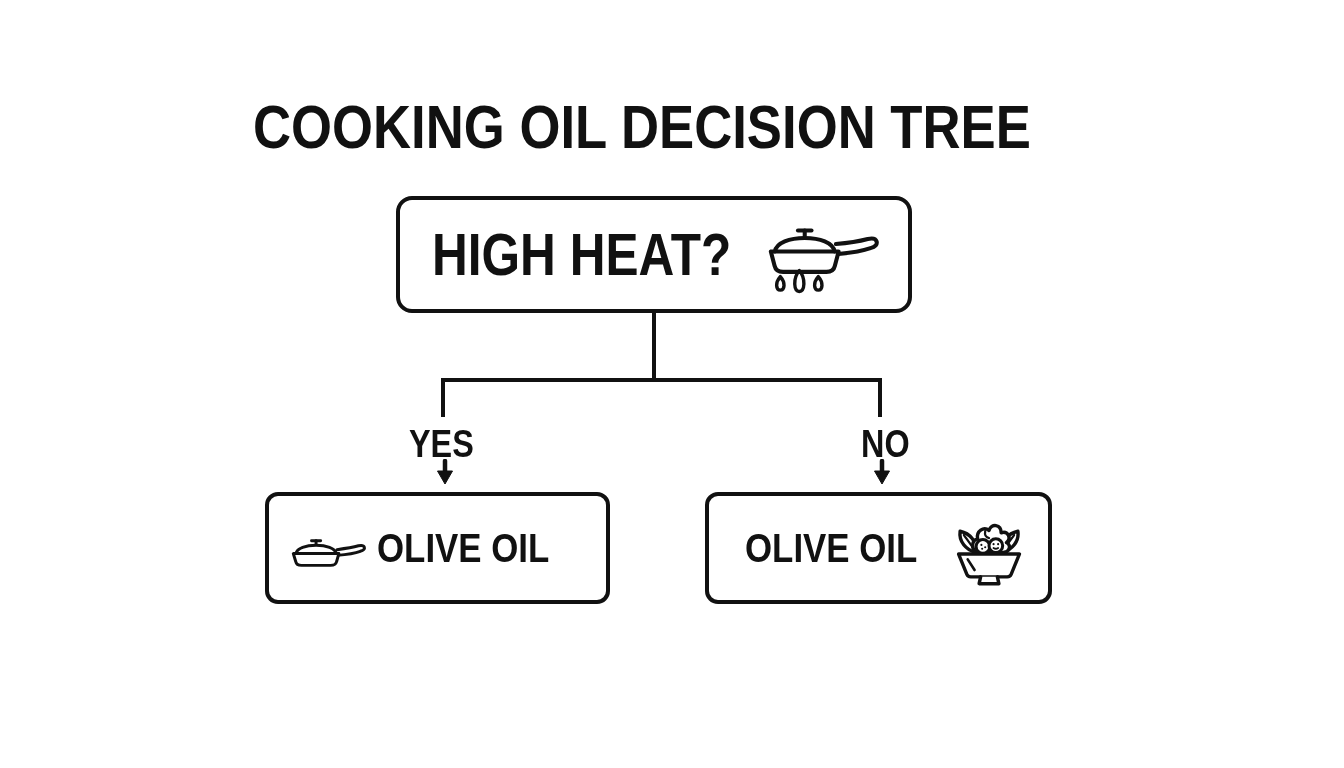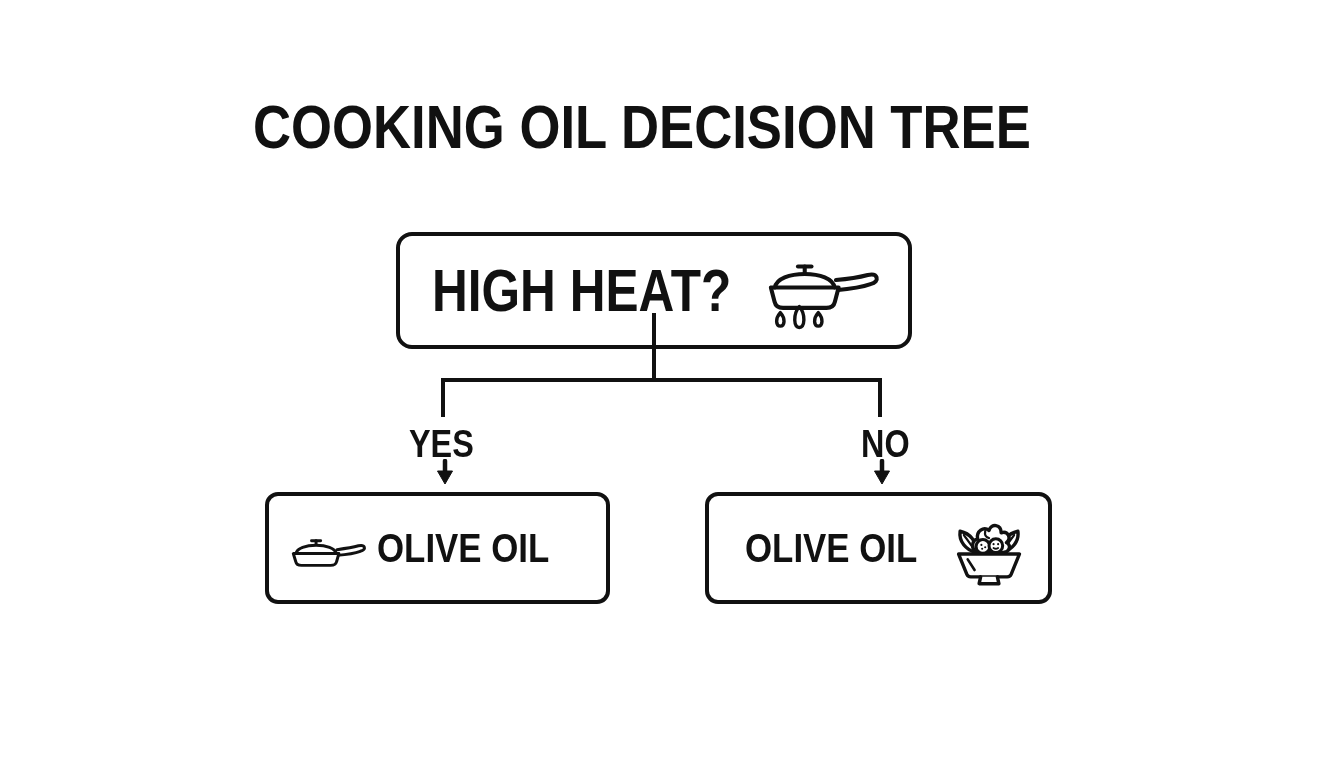--- a/index.html
+++ b/index.html
@@ -27,21 +27,21 @@
     transform: scaleX(0.85);
     transform-origin: left top;
     color: var(--ink);
   }
 
   .node {
     position: absolute;
     background: var(--bg);
     border: 4px solid var(--ink);
   }
-  .node.root   { left: 396px; top: 196px; width: 516px; height: 117px; border-radius: 16px; margin-top: 36px; }
+  .node.root   { left: 396px; top: 196px; width: 516px; height: 117px; border-radius: 16px; }
   .node.leaf-a { left: 265px; top: 492px; width: 345px; height: 112px; border-radius: 13px; }
   .node.leaf-b { left: 705px; top: 492px; width: 347px; height: 112px; border-radius: 13px; }
 
   .node-label {
     position: absolute;
     top: 50%;
     font-weight: 700;
     white-space: nowrap;
     line-height: 1;
     color: var(--ink);

